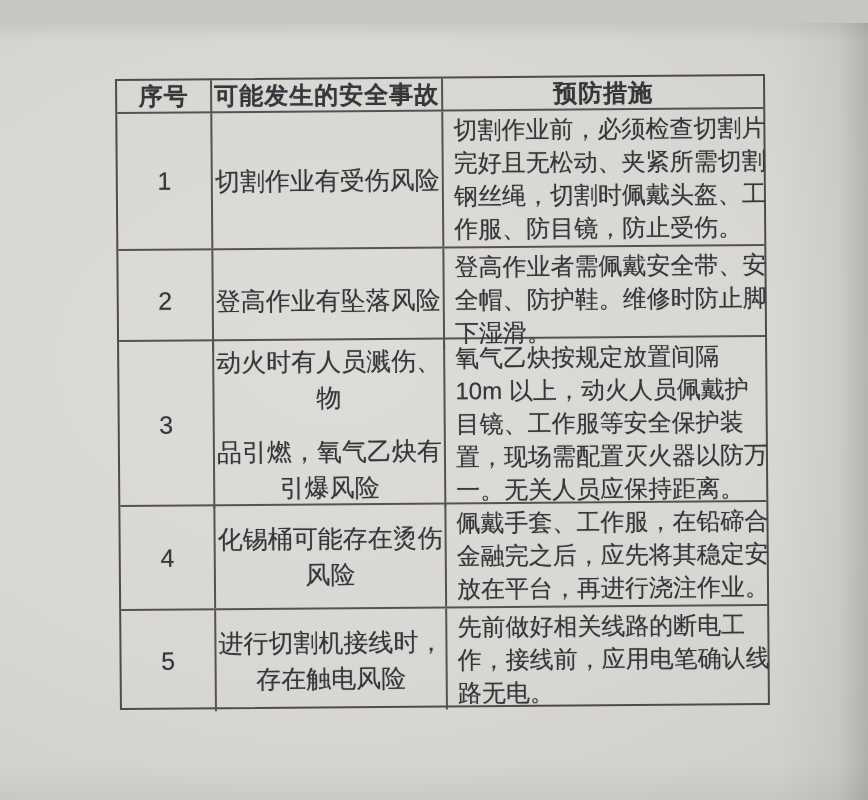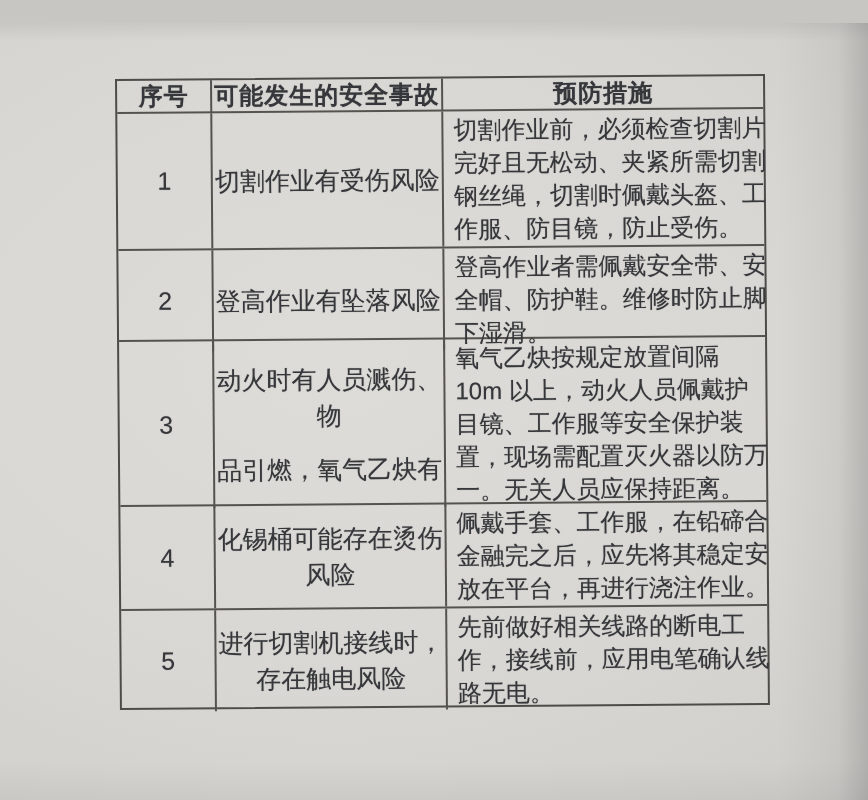--- a/index.html
+++ b/index.html
@@ -126,20 +126,21 @@
             <div class="line">下湿滑。</div>
           </div>
         </div>
         <div class="t-row">
           <div class="cell num-cell">3</div>
           <div class="cell accident-cell">
             <div class="line">动火时有人员溅伤、</div>
             <div class="line">物</div>
             <div class="line-gap"></div>
             <div class="line">品引燃，氧气乙炔有</div>
+            <div class="line">引爆风险</div>
           </div>
           <div class="cell measure-cell">
             <div class="line">氧气乙炔按规定放置间隔</div>
             <div class="line">10m 以上，动火人员佩戴护</div>
             <div class="line">目镜、工作服等安全保护装</div>
             <div class="line">置，现场需配置灭火器以防万</div>
             <div class="line">一。无关人员应保持距离。</div>
           </div>
         </div>
         <div class="t-row">

